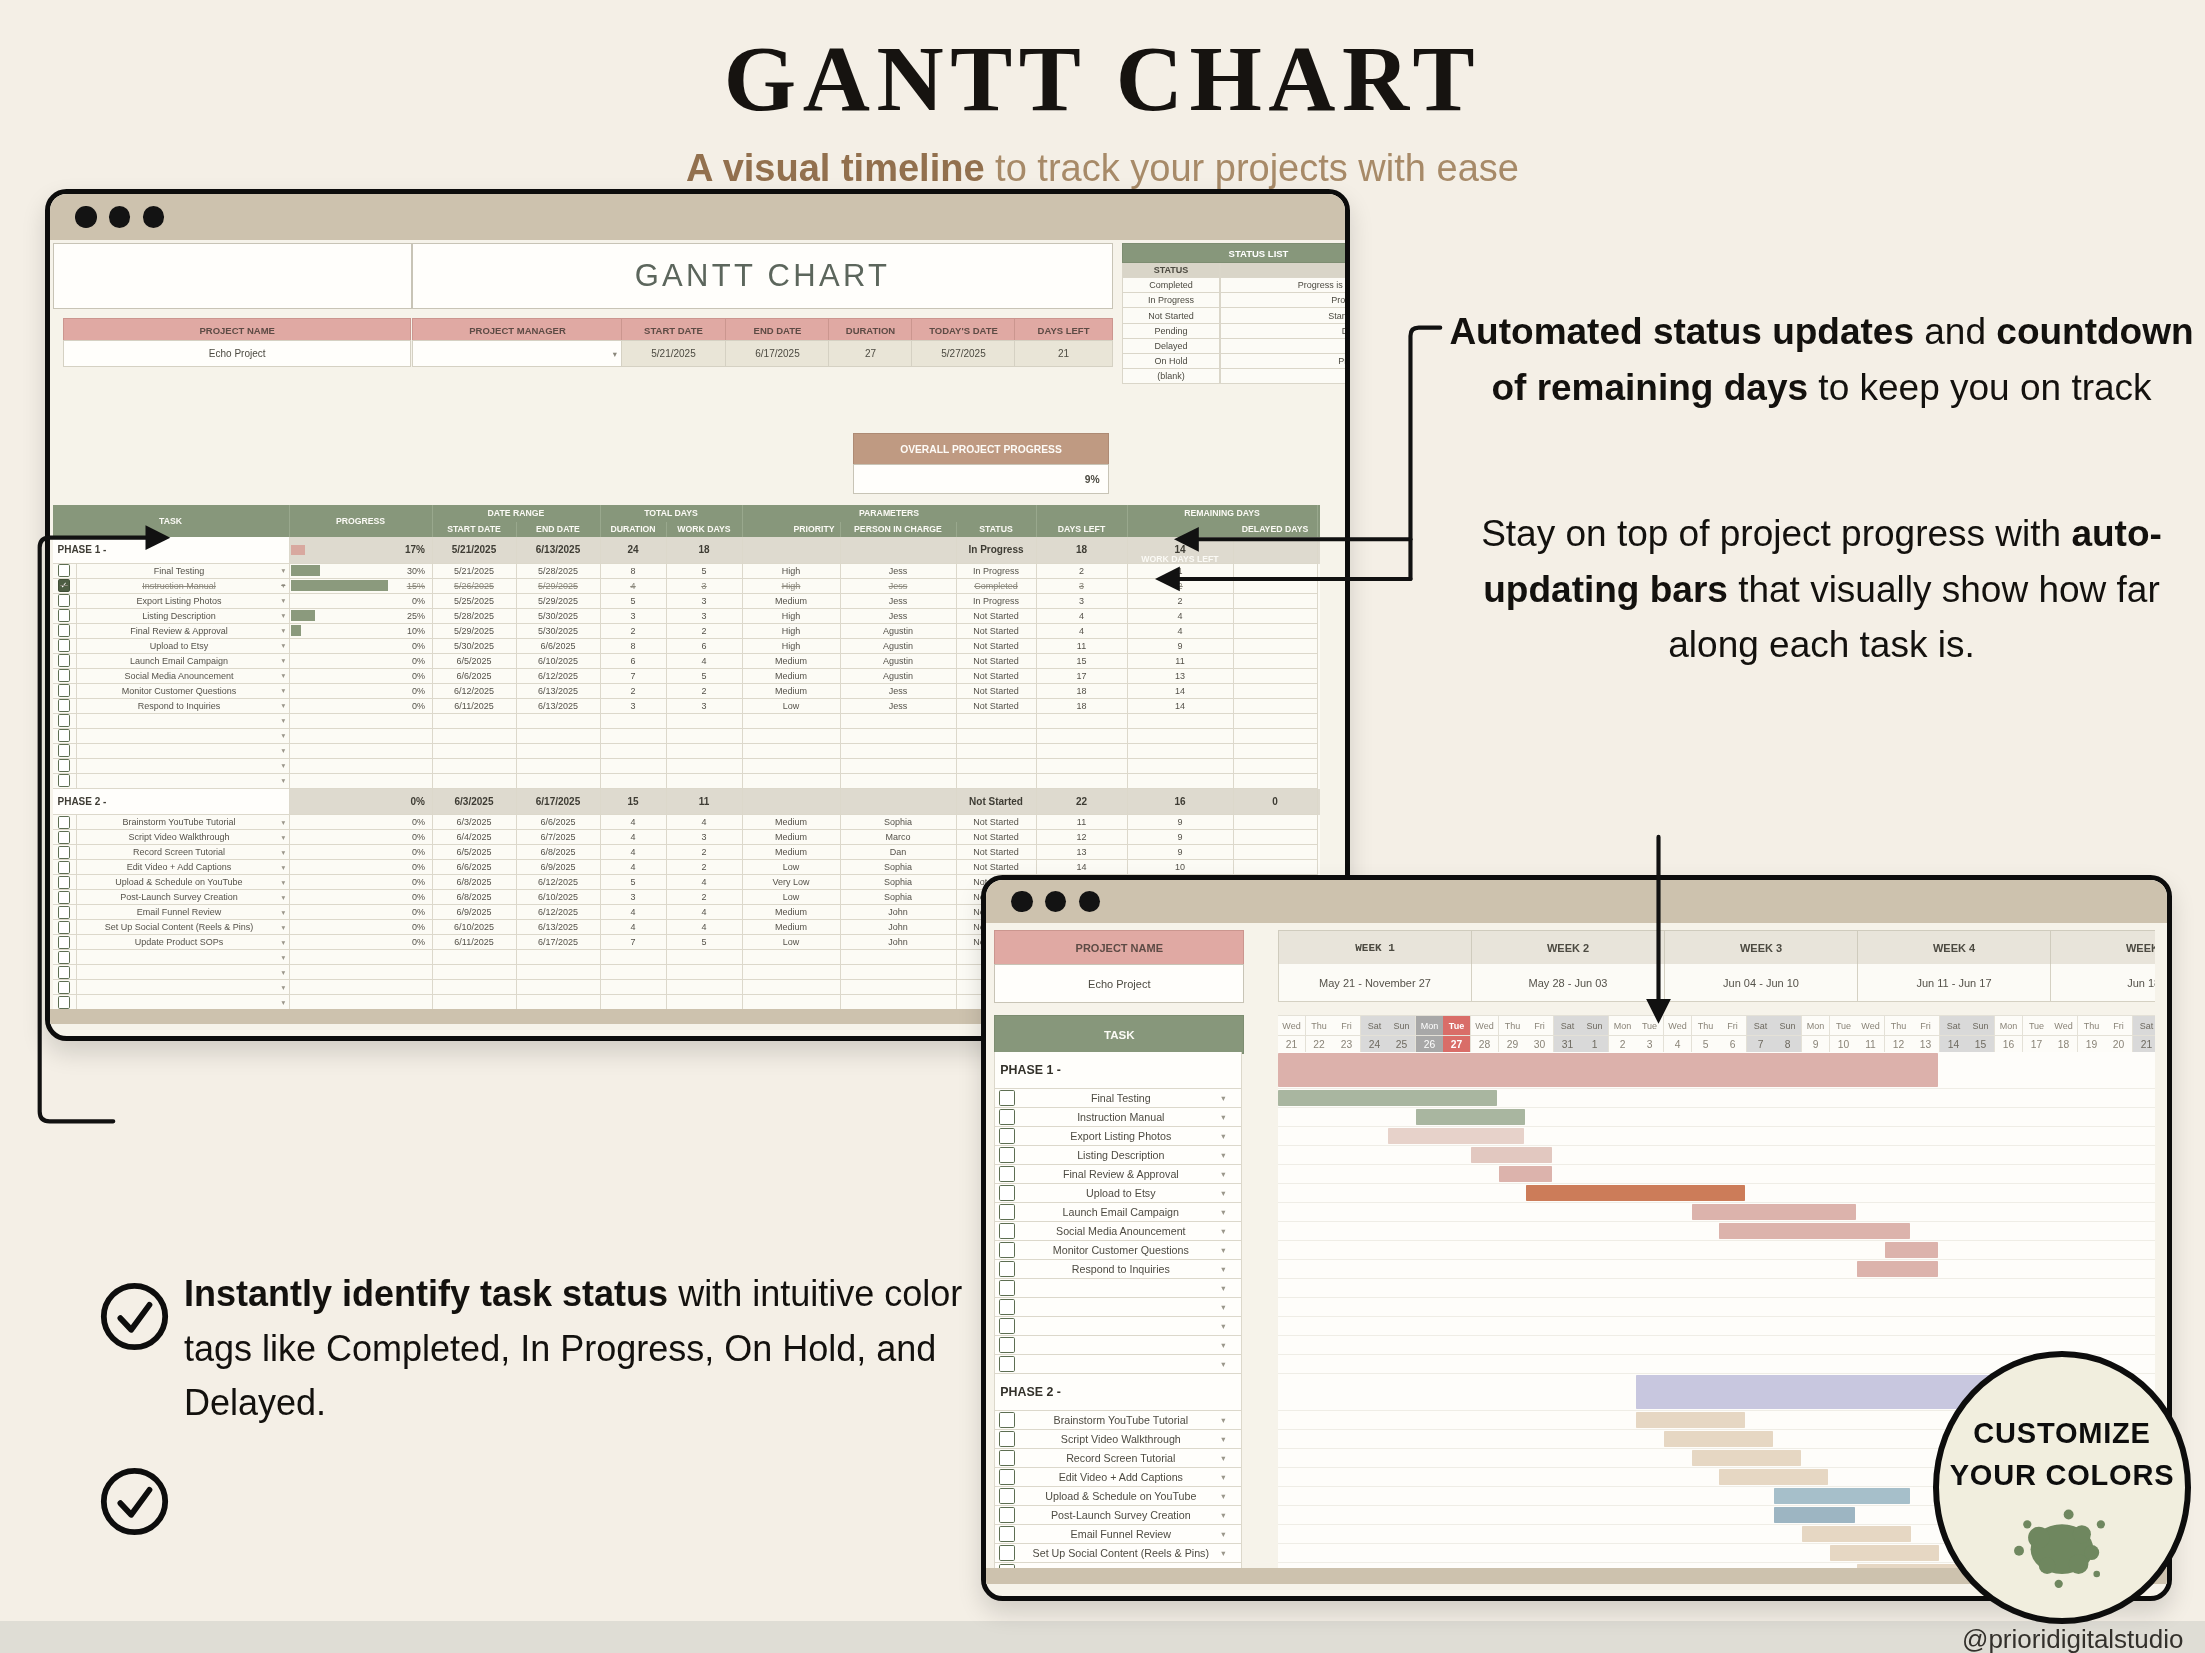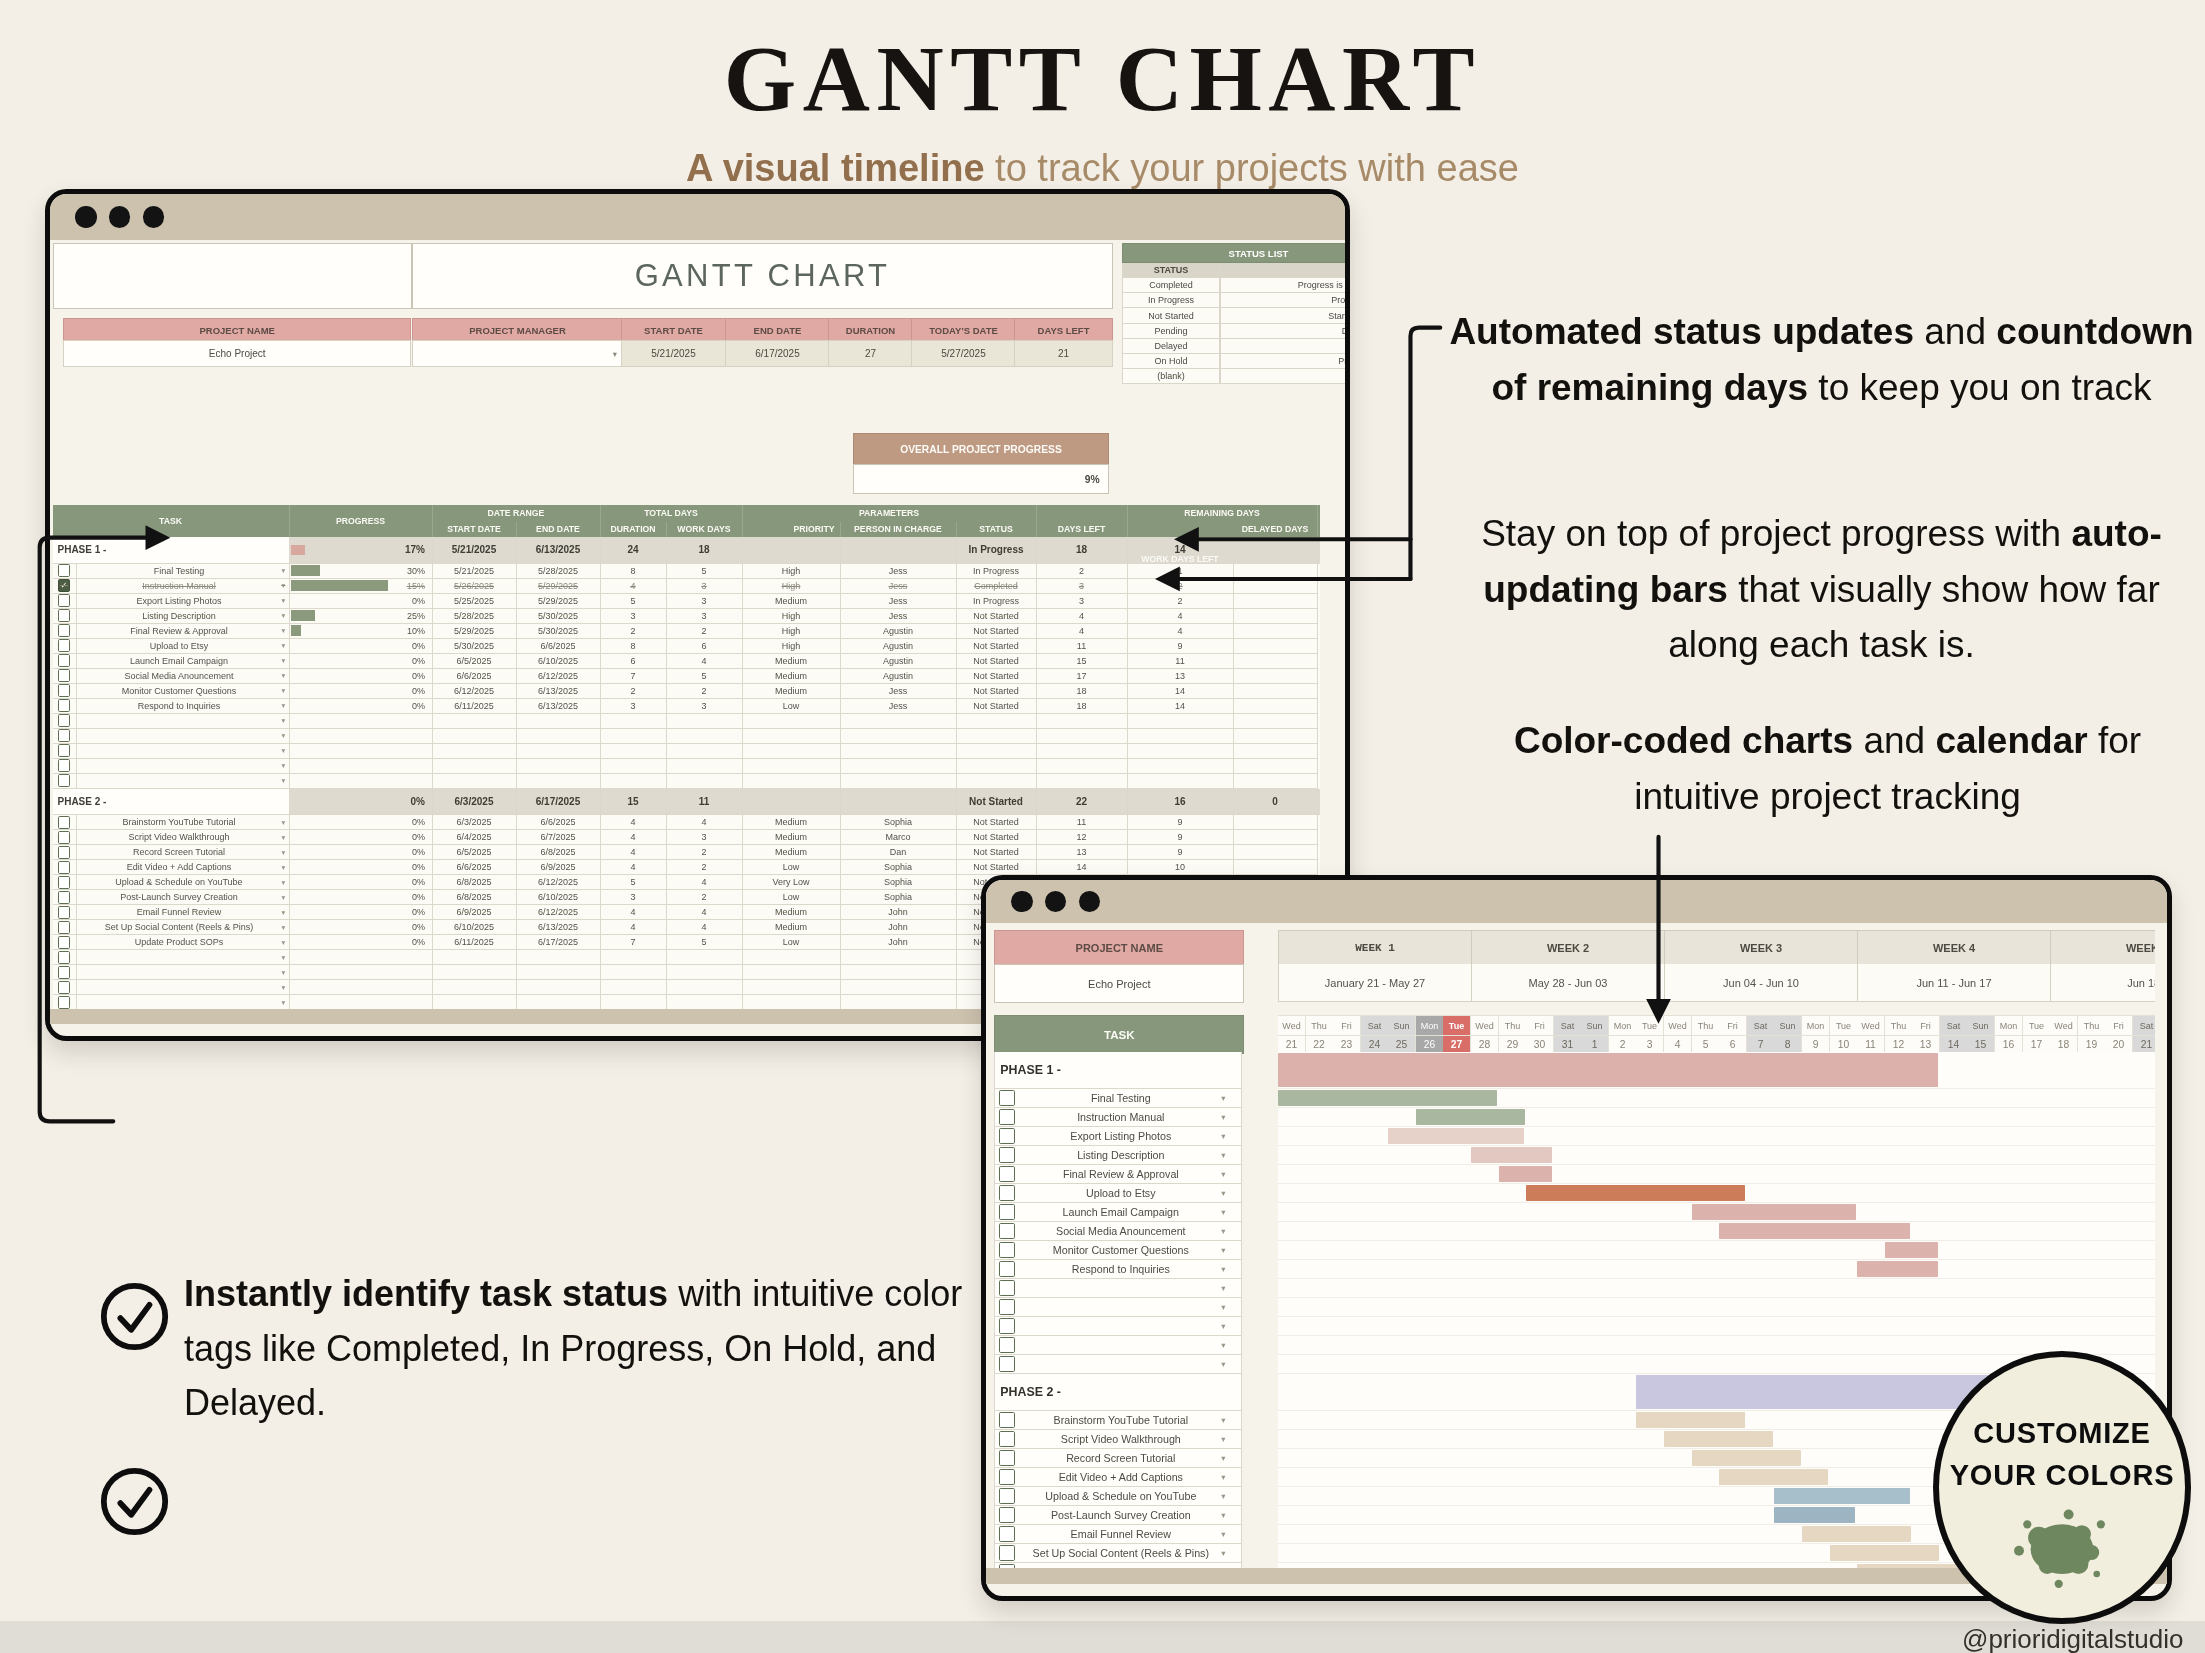--- a/index.html
+++ b/index.html
@@ -1004,21 +1004,21 @@
 
       <div id="w2-cal">
         <div id="w2-weeks">
             <div class="wk" style="left: 0px; width: 192px; font-family: Liberation Mono, monospace;">WEEK 1</div>
             <div class="wk" style="left: 193px; width: 192px;">WEEK 2</div>
             <div class="wk" style="left: 386px; width: 192px;">WEEK 3</div>
             <div class="wk" style="left: 579px; width: 192px;">WEEK 4</div>
             <div class="wk" style="left: 772px; width: 192px;">WEEK 5</div>
           </div>
         <div id="w2-ranges">
-            <div class="wkr" style="left: 0px; width: 192px;">January 21 - May 27</div>
+            <div class="wkr" style="left: 0px; width: 192px;">May 21 - November 27</div>
             <div class="wkr" style="left: 193px; width: 192px;">May 28 - Jun 03</div>
             <div class="wkr" style="left: 386px; width: 192px;">Jun 04 - Jun 10</div>
             <div class="wkr" style="left: 579px; width: 192px;">Jun 11 - Jun 17</div>
             <div class="wkr" style="left: 772px; width: 192px;">Jun 18 -</div>
           </div>
         <div id="w2-dow">
             <div class="dcell" style="left: 0px; top: 92px; width: 27px; height: 20px;">Wed</div>
             <div class="dcell" style="left: 27.6px; top: 92px; width: 27px; height: 20px;">Thu</div>
             <div class="dcell" style="left: 55px; top: 92px; width: 27px; height: 20px;">Fri</div>
             <div class="dcell we" style="left: 83px; top: 92px; width: 27px; height: 20px;">Sat</div>
@@ -1155,21 +1155,20 @@
               <div class="gbar" style="left: 579px; width: 191px; background: rgb(230, 215, 195);"></div>
             </div>
           </div>
       </div>
       <div id="w1-footer" style="height:16.5px;"></div>
     </div>
   </div>
 
   <div class="anno" style="left:1443px;top:304px;width:757px;"><span class="bb">Automated status updates</span><span> and </span><span class="bb">countdown of remaining days</span><span> to keep you on track</span></div>
   <div class="anno" style="left:1443px;top:506px;width:757px;"><span>Stay on top of project progress with </span><span class="bb">auto-updating bars</span><span> that visually show how far along each task is.</span></div>
-  <div class="anno" style="left:1501px;top:713px;width:653px;"><span class="bb">Color-coded charts</span><span> and </span><span class="bb">calendar</span><span> for intuitive project tracking</span></div>
 
   <svg class="checkicon" style="left:98px;top:1280px;" viewBox="0 0 88 88">
     <circle cx="44" cy="44" r="37" fill="none" stroke="#0d0d0d" stroke-width="7"></circle>
     <path d="M27 46 L40 60 L62 30" fill="none" stroke="#0d0d0d" stroke-width="7" stroke-linecap="round" stroke-linejoin="round"></path>
   </svg>
   <div class="bullet-text" style="left:184px;top:1267px;width:786px;"><span class="bb">Instantly identify task status</span><span> with intuitive color tags like Completed, In Progress, On Hold, and Delayed.</span></div>
 
   <svg class="checkicon" style="left:98px;top:1465px;" viewBox="0 0 88 88">
     <circle cx="44" cy="44" r="37" fill="none" stroke="#0d0d0d" stroke-width="7"></circle>
     <path d="M27 46 L40 60 L62 30" fill="none" stroke="#0d0d0d" stroke-width="7" stroke-linecap="round" stroke-linejoin="round"></path>

